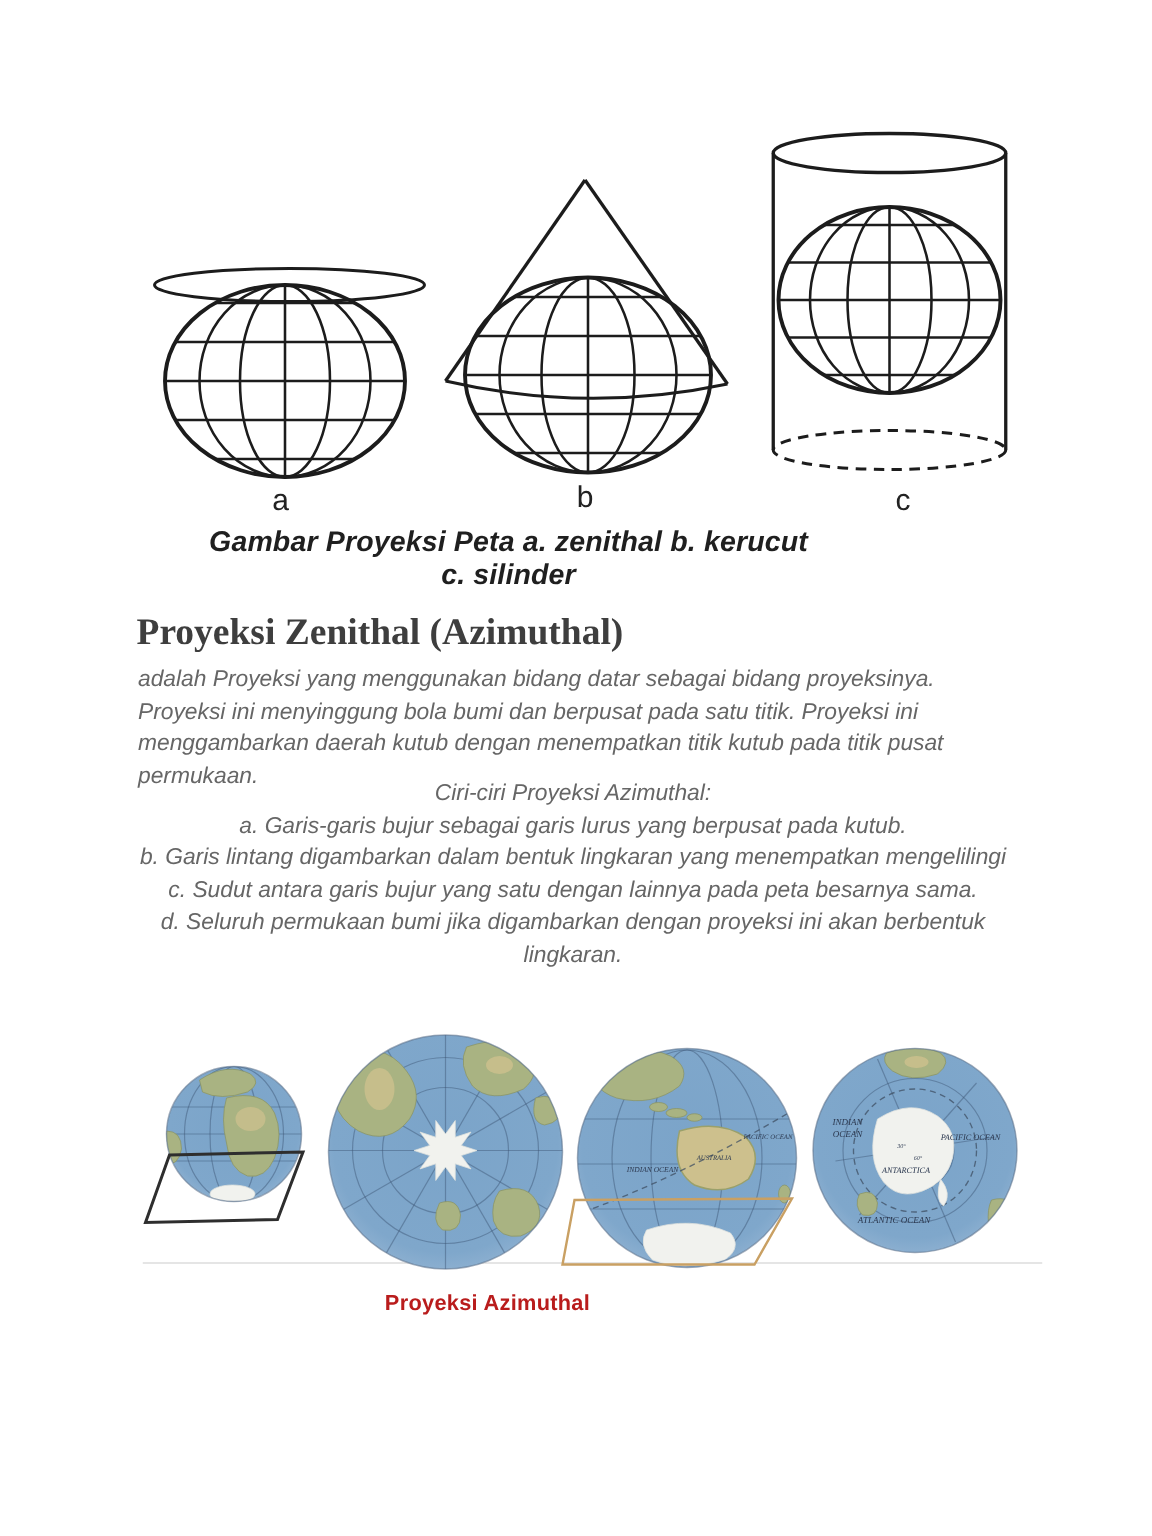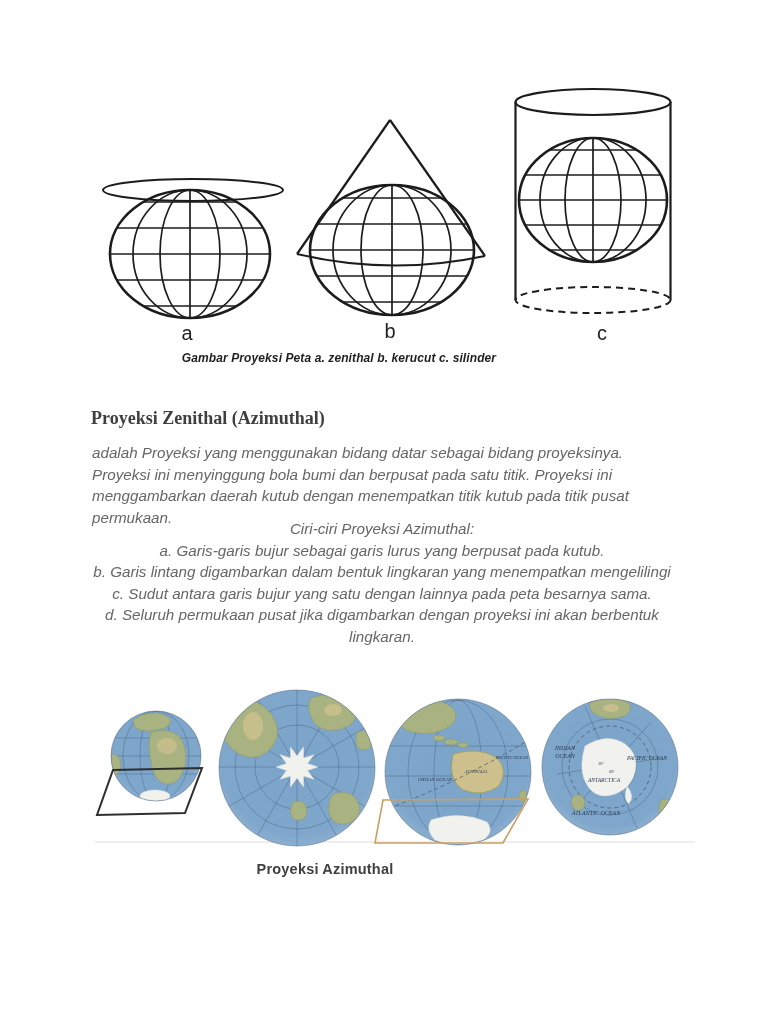--- a/index.html
+++ b/index.html
@@ -2,30 +2,30 @@
 <html><head>
 <meta charset="utf-8">
 <style>
   html,body{margin:0;padding:0;background:#ffffff;}
   .page{position:relative;width:768px;height:1024px;background:#ffffff;overflow:hidden;
         font-family:"Liberation Sans",sans-serif;}
   .fig-top{position:absolute;left:90px;top:78px;width:600px;height:270px;}
   .fig-bottom{position:absolute;left:95px;top:688px;width:600px;height:165px;}
   .caption-top{position:absolute;left:139px;top:351px;width:400px;text-align:center;
       font-family:"Liberation Sans",sans-serif;font-weight:bold;font-style:italic;
-      font-size:12px;color:#1f1f1f;letter-spacing:0.1px;}
+      font-size:19px;color:#1f1f1f;letter-spacing:0.1px;}
   .heading{position:absolute;left:91px;top:408px;margin:0;
-      font-family:"Liberation Serif",serif;font-weight:bold;font-size:18px;color:#3e3e3e;}
+      font-family:"Liberation Serif",serif;font-weight:bold;font-size:25px;color:#3e3e3e;}
   .bodytext{position:absolute;left:92px;width:580px;font-size:15.2px;line-height:21.5px;
       color:#666666;font-family:"Liberation Sans",sans-serif;font-style:italic;}
   .para1{top:442px;}
   .para2{top:518px;text-align:center;}
   .caption-bottom{position:absolute;left:235px;top:861px;width:180px;text-align:center;
       font-family:"Liberation Sans",sans-serif;font-weight:bold;font-size:14.5px;
-      color:#404040;letter-spacing:0.2px;}
+      color:#b91c1c;letter-spacing:0.2px;}
   
   .ln{stroke:#1c1c1c;fill:none;}
   .outl{stroke-width:2.6;}
   .inner{stroke-width:1.7;}
   .diagram-label{font-family:"Liberation Sans",sans-serif;font-size:20px;fill:#222;text-anchor:middle;}
   
   .grid{stroke:rgba(60,85,115,0.45);stroke-width:0.8;fill:none;}
   .land{fill:#a9b382;stroke:#8a9465;stroke-width:0.5;}
   .tanpatch{fill:#cdc08d;stroke:none;}
   .ice{fill:#f1f2ee;stroke:#dfe2de;stroke-width:0.5;}
@@ -101,21 +101,21 @@
     <div>Proyeksi ini menyinggung bola bumi dan berpusat pada satu titik. Proyeksi ini</div>
     <div>menggambarkan daerah kutub dengan menempatkan titik kutub pada titik pusat</div>
     <div>permukaan.</div>
   </div>
 
   <div class="bodytext para2">
     <div>Ciri-ciri Proyeksi Azimuthal:</div>
     <div>a. Garis-garis bujur sebagai garis lurus yang berpusat pada kutub.</div>
     <div>b. Garis lintang digambarkan dalam bentuk lingkaran yang menempatkan mengelilingi</div>
     <div>c. Sudut antara garis bujur yang satu dengan lainnya pada peta besarnya sama.</div>
-    <div>d. Seluruh permukaan pusat jika digambarkan dengan proyeksi ini akan berbentuk</div>
+    <div>d. Seluruh permukaan bumi jika digambarkan dengan proyeksi ini akan berbentuk</div>
     <div>lingkaran.</div>
   </div>
 
   <svg class="fig-bottom" viewBox="0 0 600 165">
     <defs>
       <clipPath id="g1c">
           <circle cx="61" cy="68" r="45"></circle>
         </clipPath>
       <clipPath id="g2c">
           <circle cx="202" cy="80" r="78"></circle>

